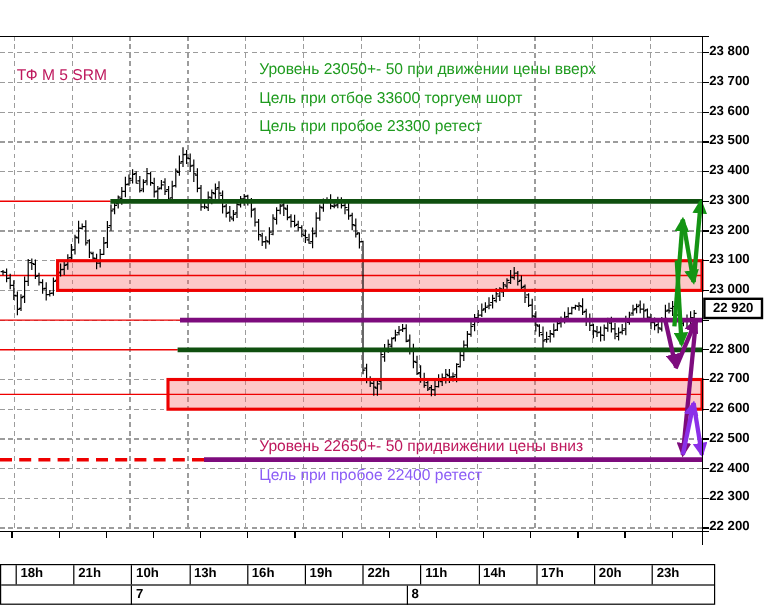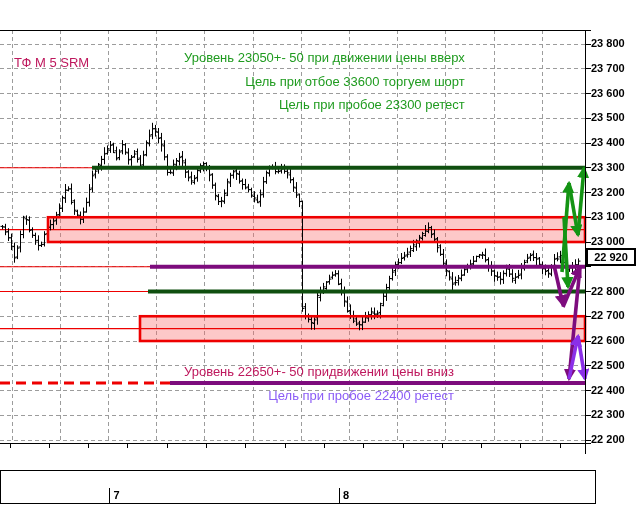--- a/index.html
+++ b/index.html
@@ -13,21 +13,21 @@
     box-shadow:inset 1px 1px 0 #fff,inset -1px -1px 0 #5f5f5f;
     display:flex;align-items:center;justify-content:center;padding:0;cursor:default;}
   .g-min{width:8px;height:2px;background:#000;margin-top:8px;}
   .g-max{width:9px;height:8px;border:1px solid #000;border-top:2px solid #000;box-sizing:border-box;}
   .g-cls{position:relative;width:11px;height:11px;}
   .g-cls::before,.g-cls::after{content:"";position:absolute;left:0px;top:4.5px;width:11px;height:2px;background:#000;}
   .g-cls::before{transform:rotate(45deg);}
   .g-cls::after{transform:rotate(-45deg);}
   #plot-svg{position:absolute;left:0;top:30px;}
   .label-red{position:absolute;left:14px;top:55px;font-size:13px;}
-  .anno{position:absolute;left:184px;font-size:13px;text-align:right;}
+  .anno{position:absolute;left:216px;font-size:13px;}
   .anno div{height:23.5px;line-height:23.5px;white-space:nowrap;}
   #anno-up{top:46px;}
   #anno-down{top:360px;}
   .ylab{position:absolute;left:591px;height:14px;font-size:11px;font-weight:bold;white-space:nowrap;color:#000;}
   .price-box{position:absolute;left:586px;top:248px;width:50px;height:18px;border:2px solid #000;
     box-sizing:border-box;background:#fff;display:flex;align-items:center;justify-content:center;
     font-size:11px;font-weight:bold;}
   #x-table{position:absolute;left:0;top:470px;width:596px;height:34px;border:1px solid #000;box-sizing:border-box;}
   .trow{position:absolute;left:0;width:100%;height:17px;}
   .trow1{top:0;border-bottom:1px solid #000;box-sizing:border-box;}
@@ -171,18 +171,32 @@
       <div class="ylab" style="top: 309.25px;">22 700</div>
       <div class="ylab" style="top: 334px;">22 600</div>
       <div class="ylab" style="top: 358.75px;">22 500</div>
       <div class="ylab" style="top: 383.5px;">22 400</div>
       <div class="ylab" style="top: 408.25px;">22 300</div>
       <div class="ylab" style="top: 433px;">22 200</div>
     </div>
   <div class="price-box">22 920</div>
 
   <div id="x-table">
+    <div class="trow trow1" id="hours-row">
+        <div class="tcell" style="left: 12px; width: 48.2px;">18h</div>
+        <div class="tcell" style="left: 60.2px; width: 48.2px;">21h</div>
+        <div class="tcell" style="left: 108.4px; width: 48.2px;">10h</div>
+        <div class="tcell" style="left: 156.6px; width: 48.2px;">13h</div>
+        <div class="tcell" style="left: 204.8px; width: 48.2px;">16h</div>
+        <div class="tcell" style="left: 253px; width: 48.2px;">19h</div>
+        <div class="tcell" style="left: 301.2px; width: 48.2px;">22h</div>
+        <div class="tcell" style="left: 349.4px; width: 48.2px;">11h</div>
+        <div class="tcell" style="left: 397.6px; width: 48.2px;">14h</div>
+        <div class="tcell" style="left: 445.8px; width: 48.2px;">17h</div>
+        <div class="tcell" style="left: 494px; width: 48.2px;">20h</div>
+        <div class="tcell" style="left: 542.2px; width: 52.8px;">23h</div>
+      </div>
     <div class="trow trow2" id="days-row">
         <div class="tcell" style="left: 108.4px; width: 229.6px;">7</div>
         <div class="tcell" style="left: 338px; width: 257px;">8</div>
       </div>
   </div>
 </div>
 
 </body></html>

